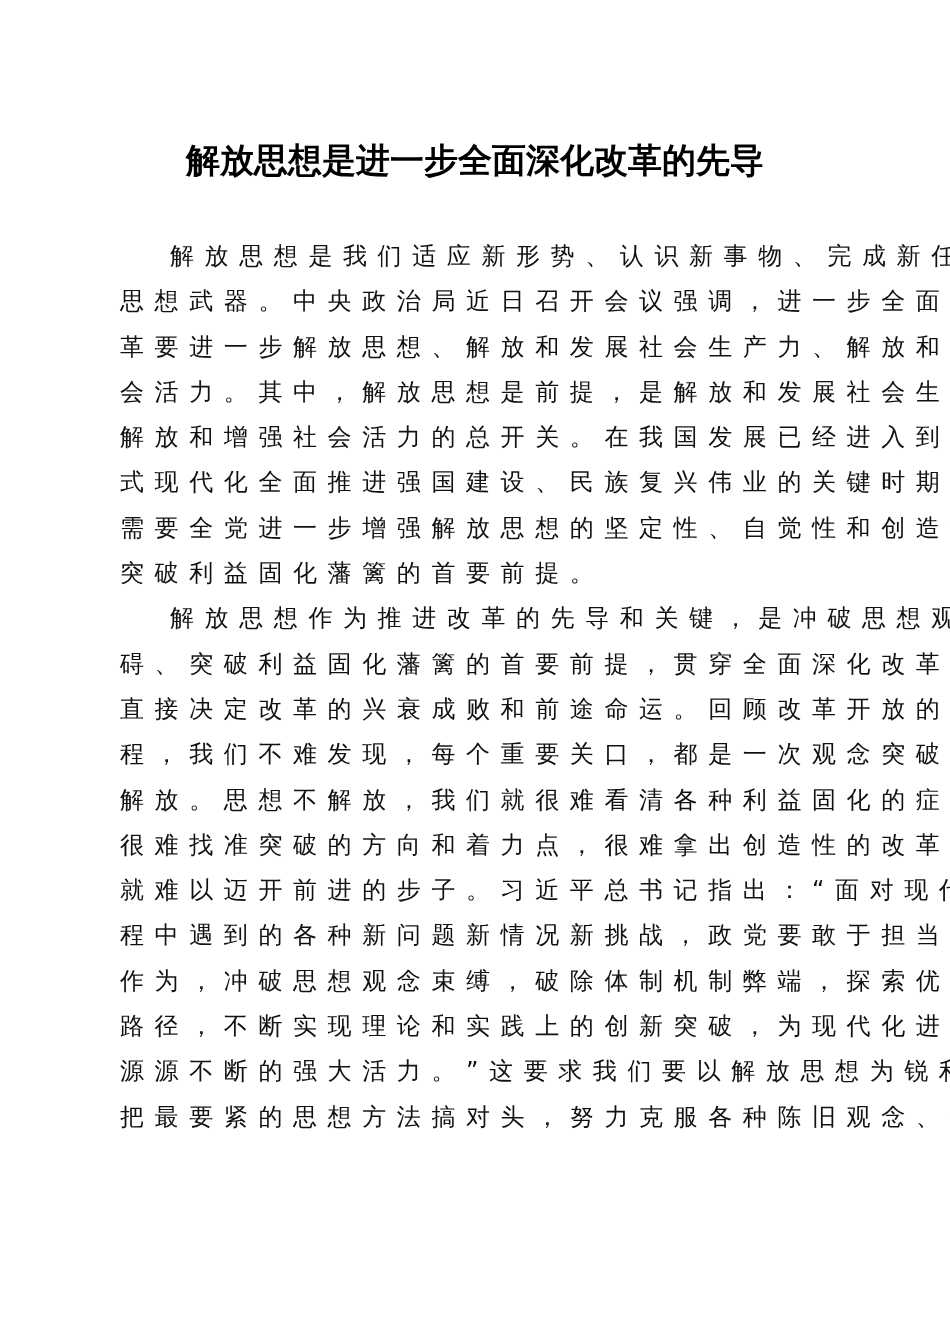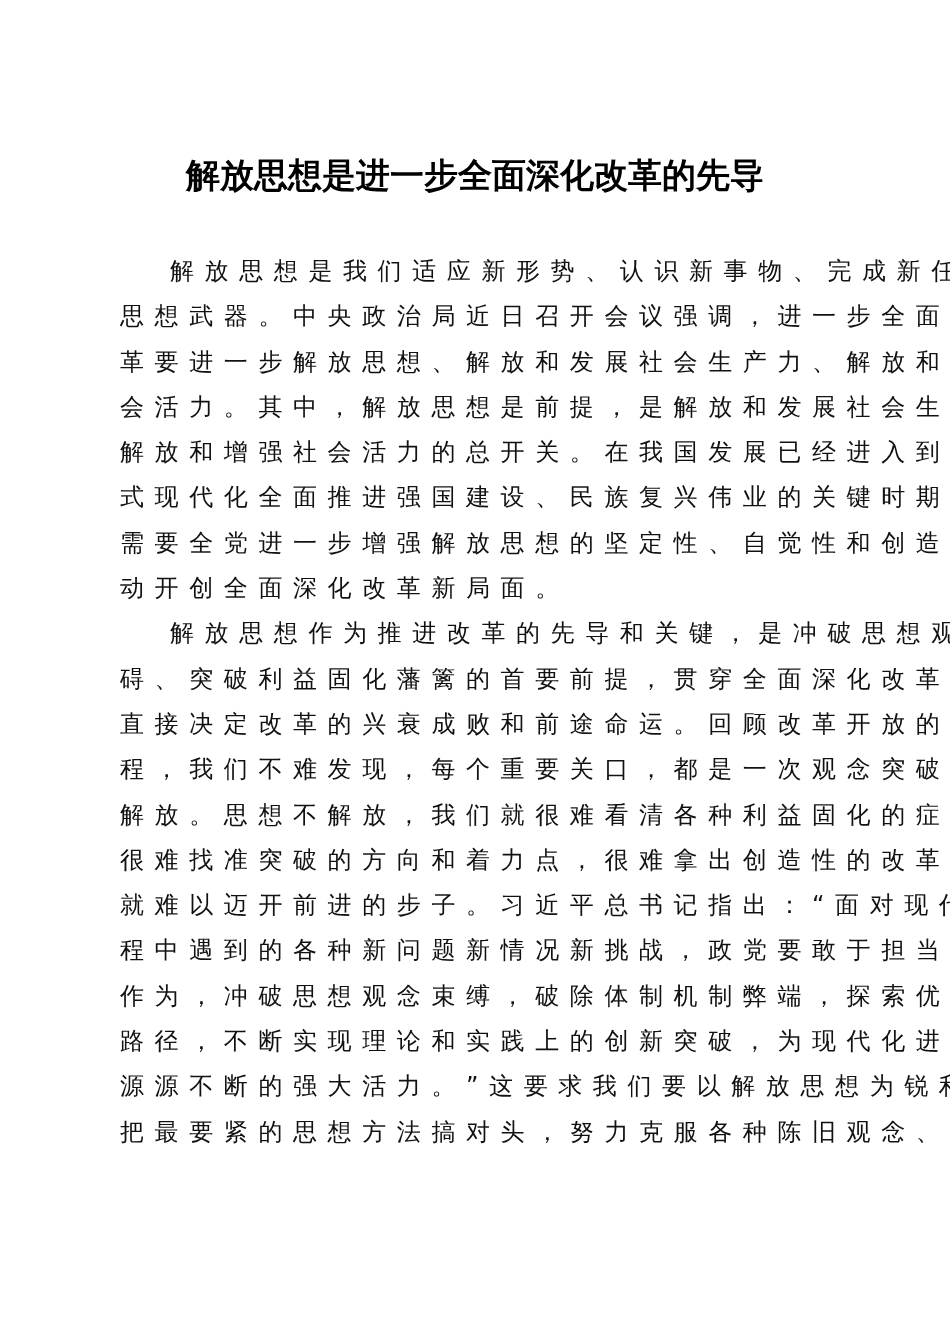--- a/index.html
+++ b/index.html
@@ -9,21 +9,21 @@
     }
     body {
       width: 950px;
       height: 1344px;
       position: relative;
       overflow: hidden;
     }
     .page {
       position: absolute;
       left: 0;
-      top: 17px;
+      top: 2px;
       width: 950px;
       height: 1004px;
       background: #ffffff;
     }
     .title {
       position: absolute;
       left: 0;
       top: 136px;
       width: 950px;
       text-align: center;
@@ -61,21 +61,21 @@
 
   <div class="body">
     <div class="paragraph">
       <div class="line indent">解放思想是我们适应新形势、认识新事物、完成新任务的</div>
       <div class="line">思想武器。中央政治局近日召开会议强调，进一步全面深化改</div>
       <div class="line">革要进一步解放思想、解放和发展社会生产力、解放和增强社</div>
       <div class="line">会活力。其中，解放思想是前提，是解放和发展社会生产力、</div>
       <div class="line">解放和增强社会活力的总开关。在我国发展已经进入到以中国</div>
       <div class="line">式现代化全面推进强国建设、民族复兴伟业的关键时期，迫切</div>
       <div class="line">需要全党进一步增强解放思想的坚定性、自觉性和创造性，推</div>
-      <div class="line">动开创全面深化改革新局面。</div>
+      <div class="line">突破利益固化藩篱的首要前提。</div>
     </div>
     <div class="paragraph">
       <div class="line indent">解放思想作为推进改革的先导和关键，是冲破思想观念障</div>
       <div class="line">碍、突破利益固化藩篱的首要前提，贯穿全面深化改革全过程，</div>
       <div class="line">直接决定改革的兴衰成败和前途命运。回顾改革开放的历史进</div>
       <div class="line">程，我们不难发现，每个重要关口，都是一次观念突破和思想</div>
       <div class="line">解放。思想不解放，我们就很难看清各种利益固化的症结所在，</div>
       <div class="line">很难找准突破的方向和着力点，很难拿出创造性的改革举措，</div>
       <div class="line">就难以迈开前进的步子。习近平总书记指出：“面对现代化进</div>
       <div class="line">程中遇到的各种新问题新情况新挑战，政党要敢于担当、勇于</div>

